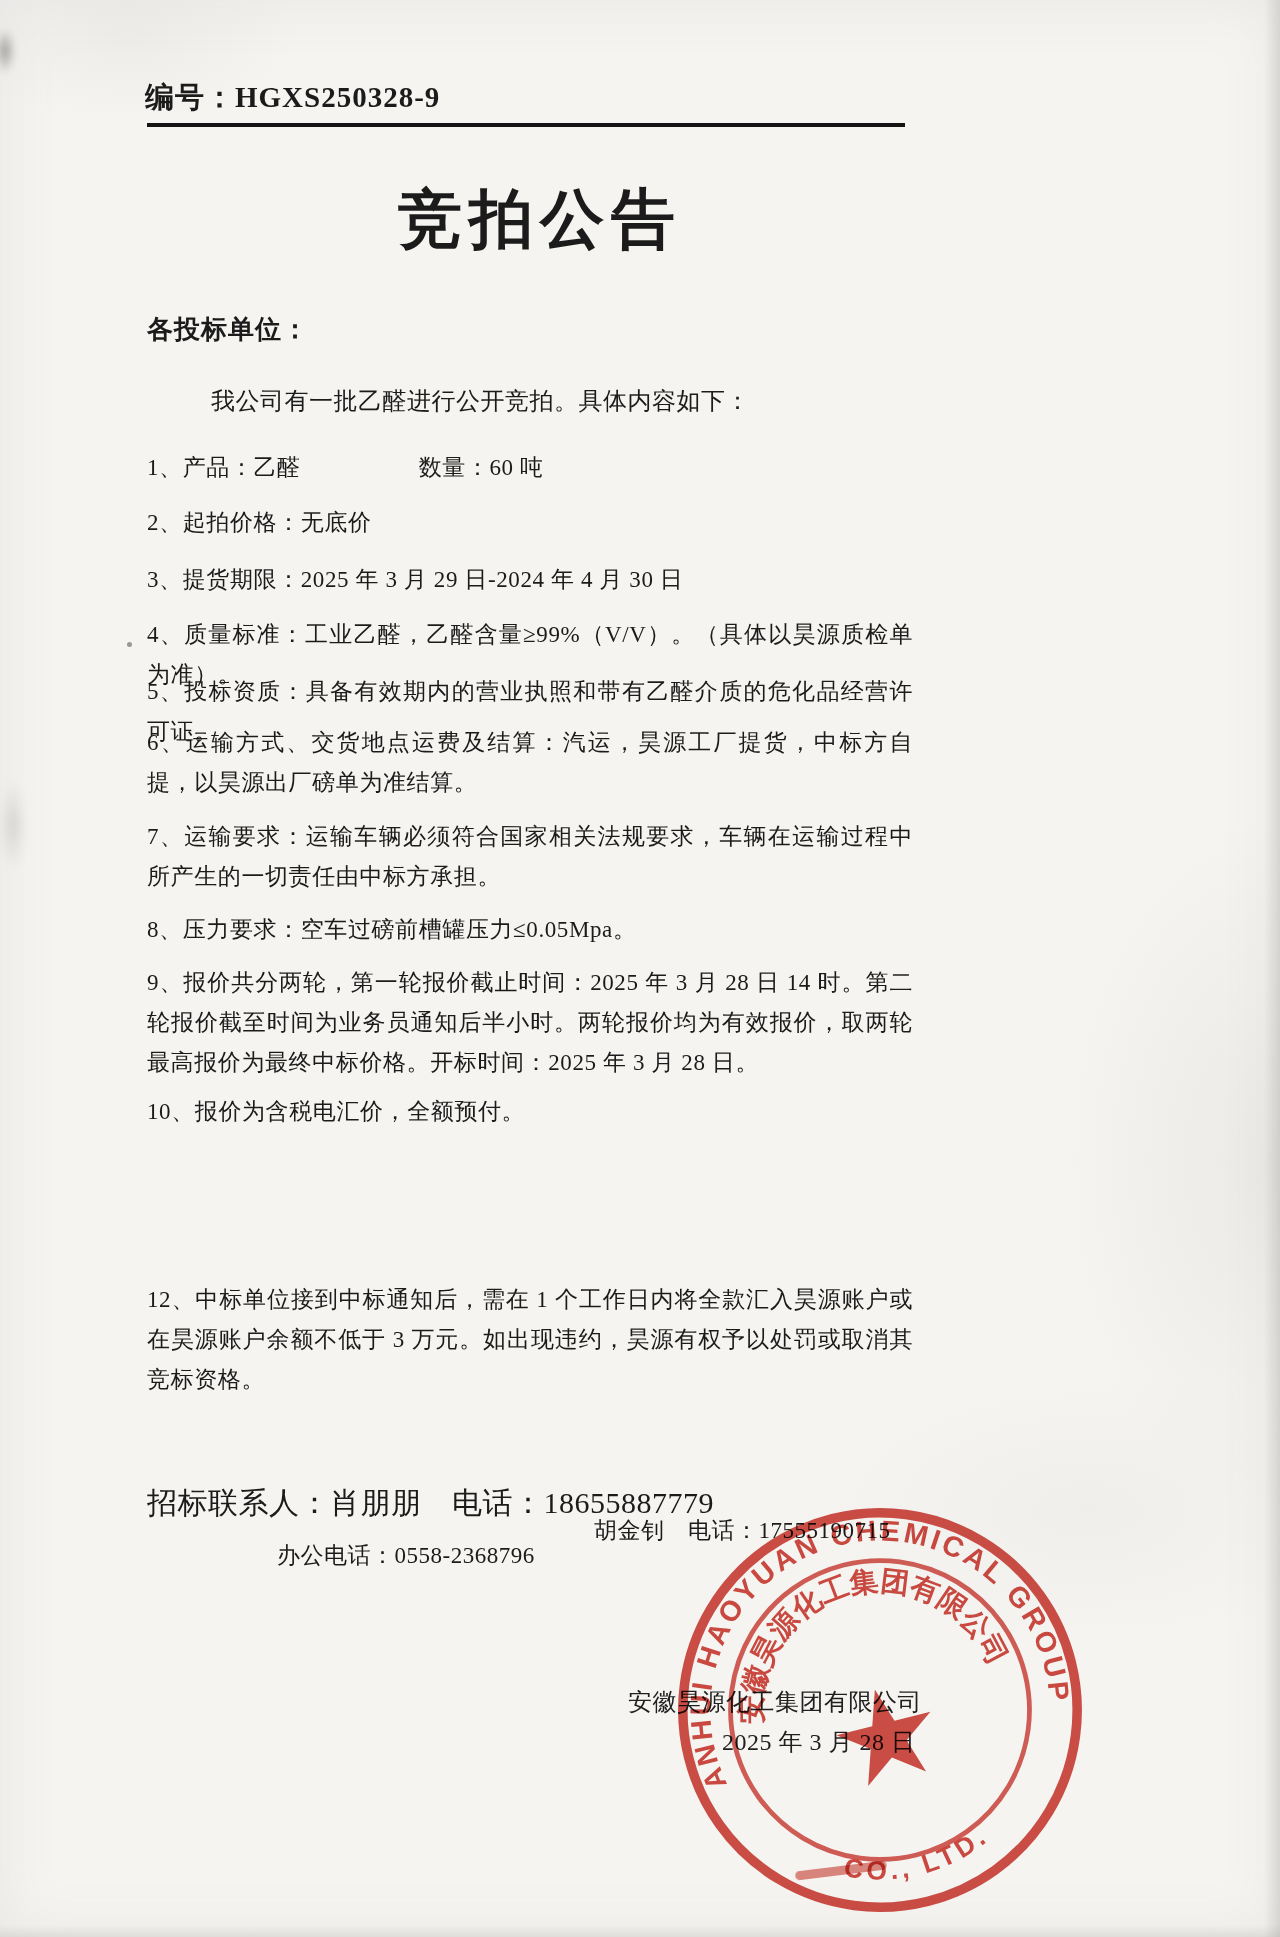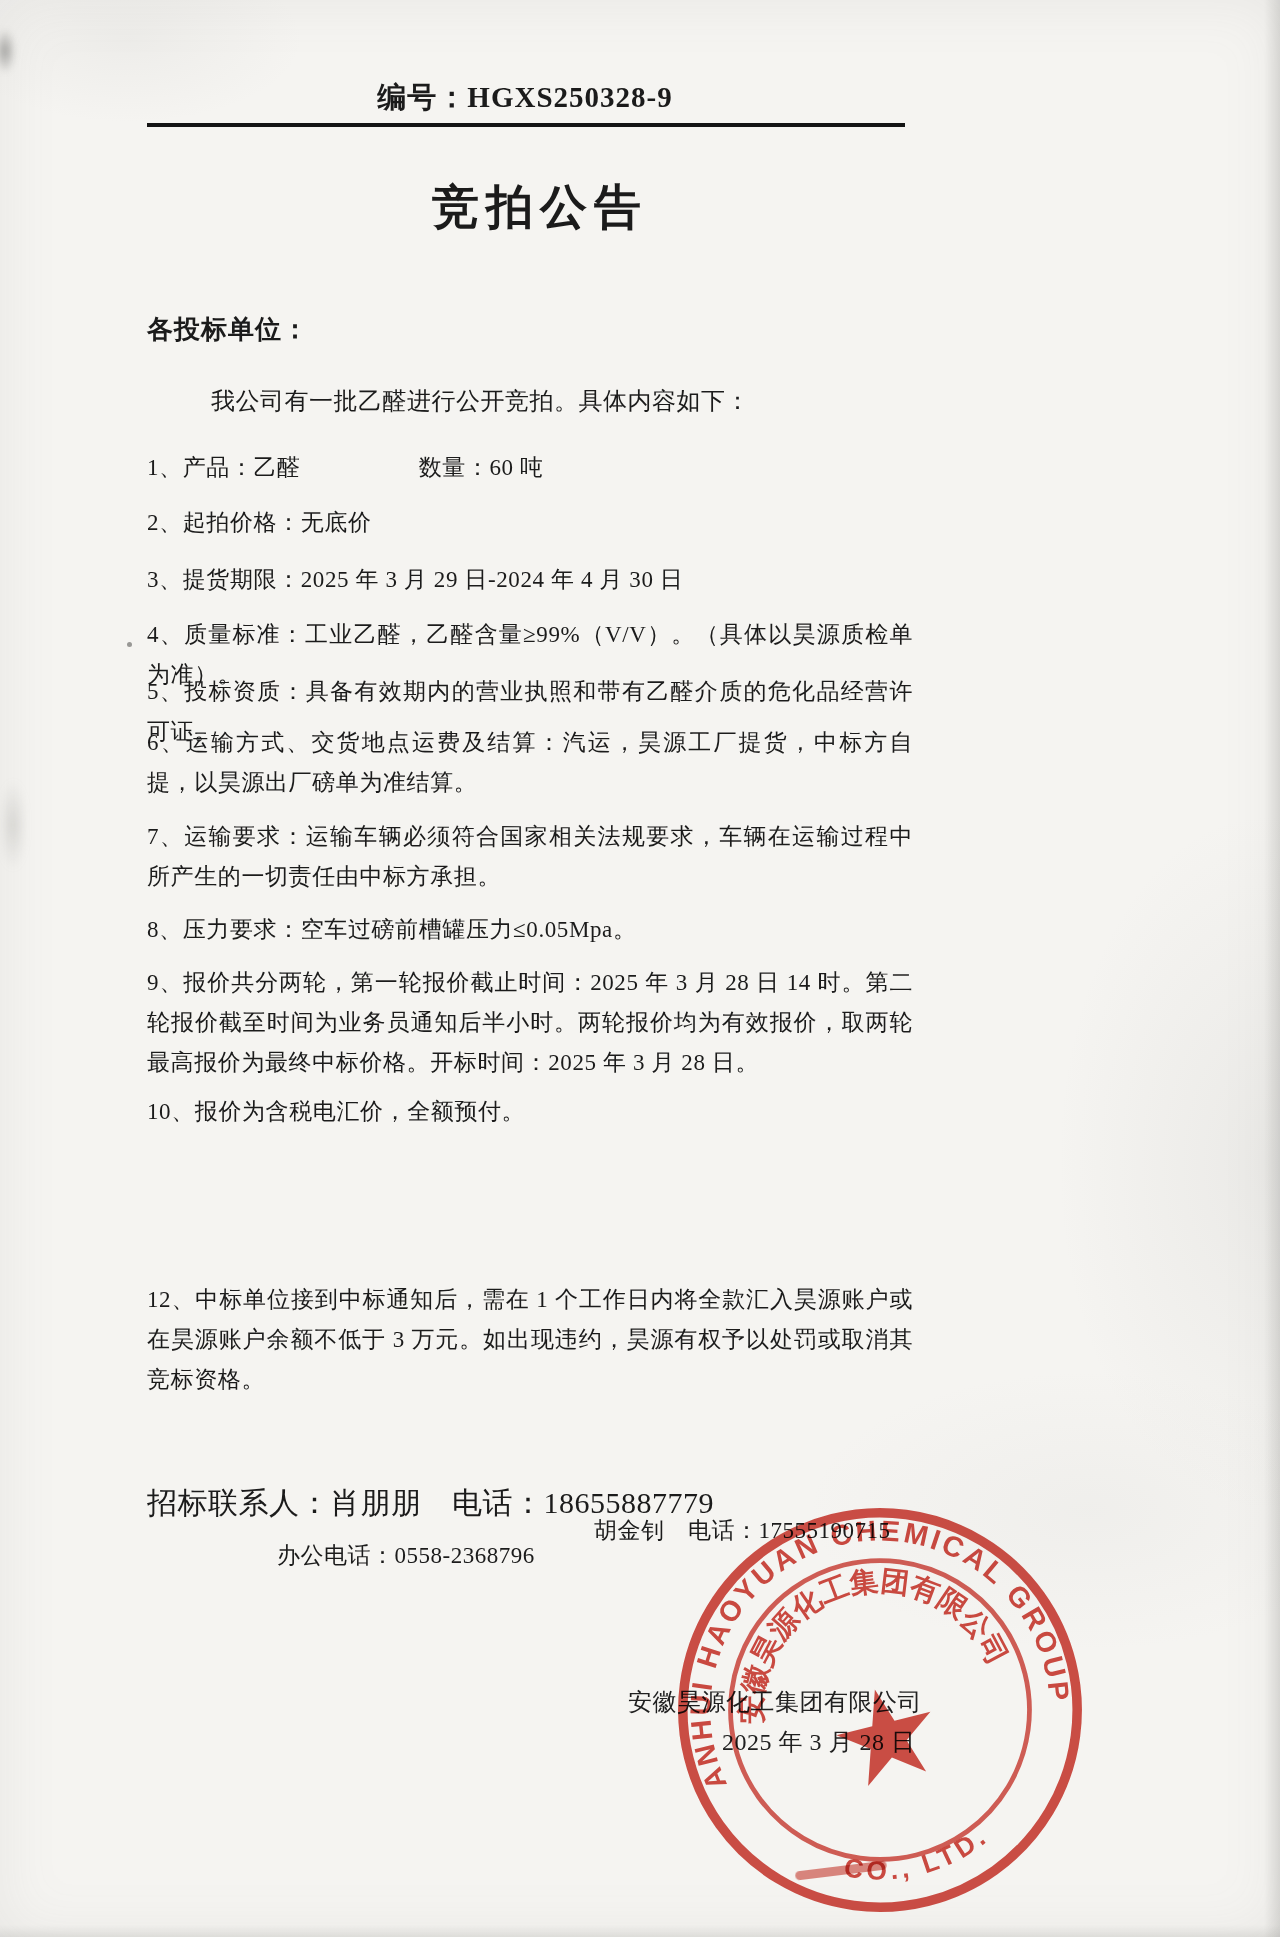--- a/index.html
+++ b/index.html
@@ -12,29 +12,29 @@
       radial-gradient(ellipse 300px 500px at 99% 60%, rgba(160,160,158,0.12), transparent 70%),
       radial-gradient(ellipse 250px 120px at 10% 2%, rgba(170,170,168,0.10), transparent 70%),
       #f5f4f1;
     overflow:hidden;
     font-family:"Liberation Serif","DejaVu Serif",serif;
     color:#1b1b1b;
     box-shadow: inset 0 0 60px rgba(120,120,115,0.10);
   }
   .doc-number{
     position:absolute;top:78px;left:145px;width:760px;
-    text-align:center;font-size:29px;font-weight:700;letter-spacing:1px;
+    text-align:left;font-size:29px;font-weight:700;letter-spacing:1px;
   }
   .rule{
     position:absolute;top:123px;left:147px;width:758px;height:4px;
     background:#141414;
   }
   .title{
     position:absolute;top:176px;left:160px;width:760px;
-    text-align:center;font-size:47px;font-weight:700;letter-spacing:7px;
+    text-align:center;font-size:64px;font-weight:700;letter-spacing:7px;
   }
   .salutation{
     position:absolute;top:312px;left:147px;
     font-size:26px;font-weight:600;letter-spacing:1px;
   }
   .intro{
     position:absolute;top:385px;left:163px;width:764px;
     font-size:24px;text-indent:2em;letter-spacing:0.5px;
   }
   .item{

